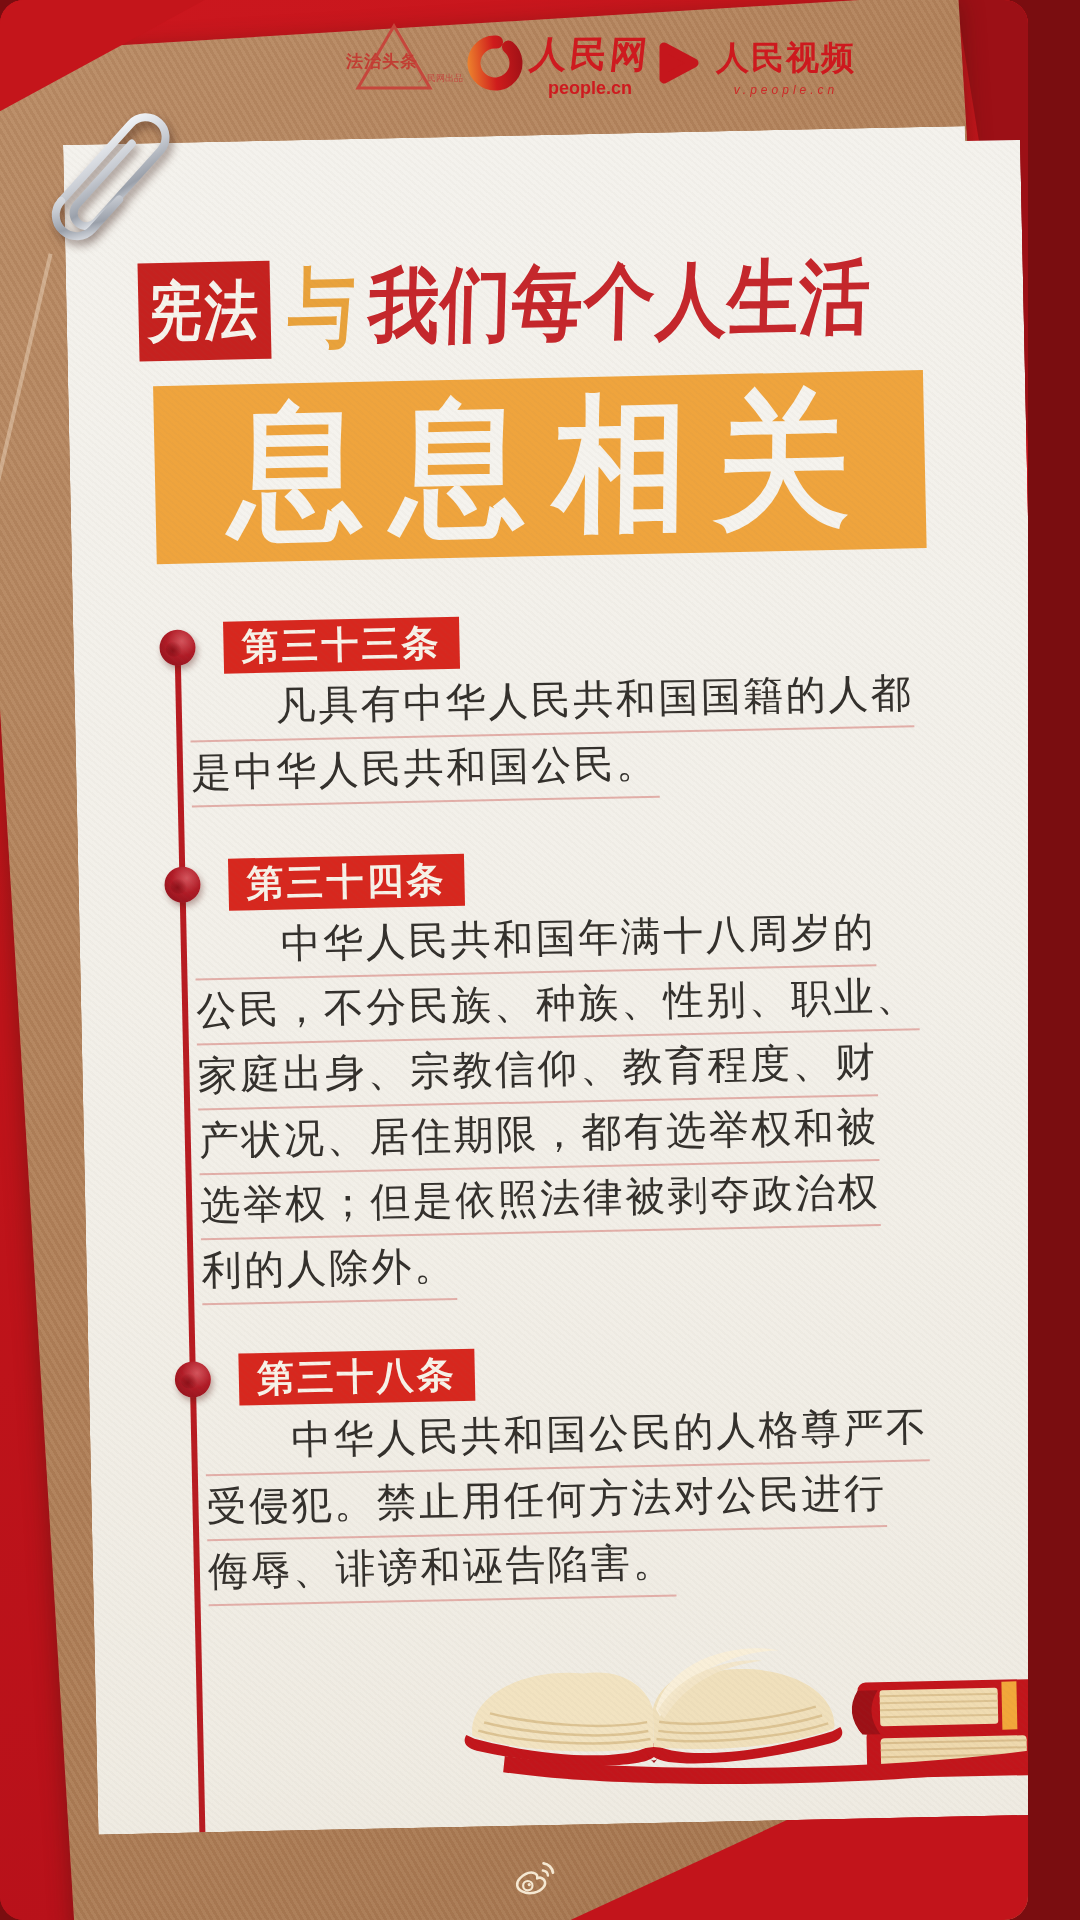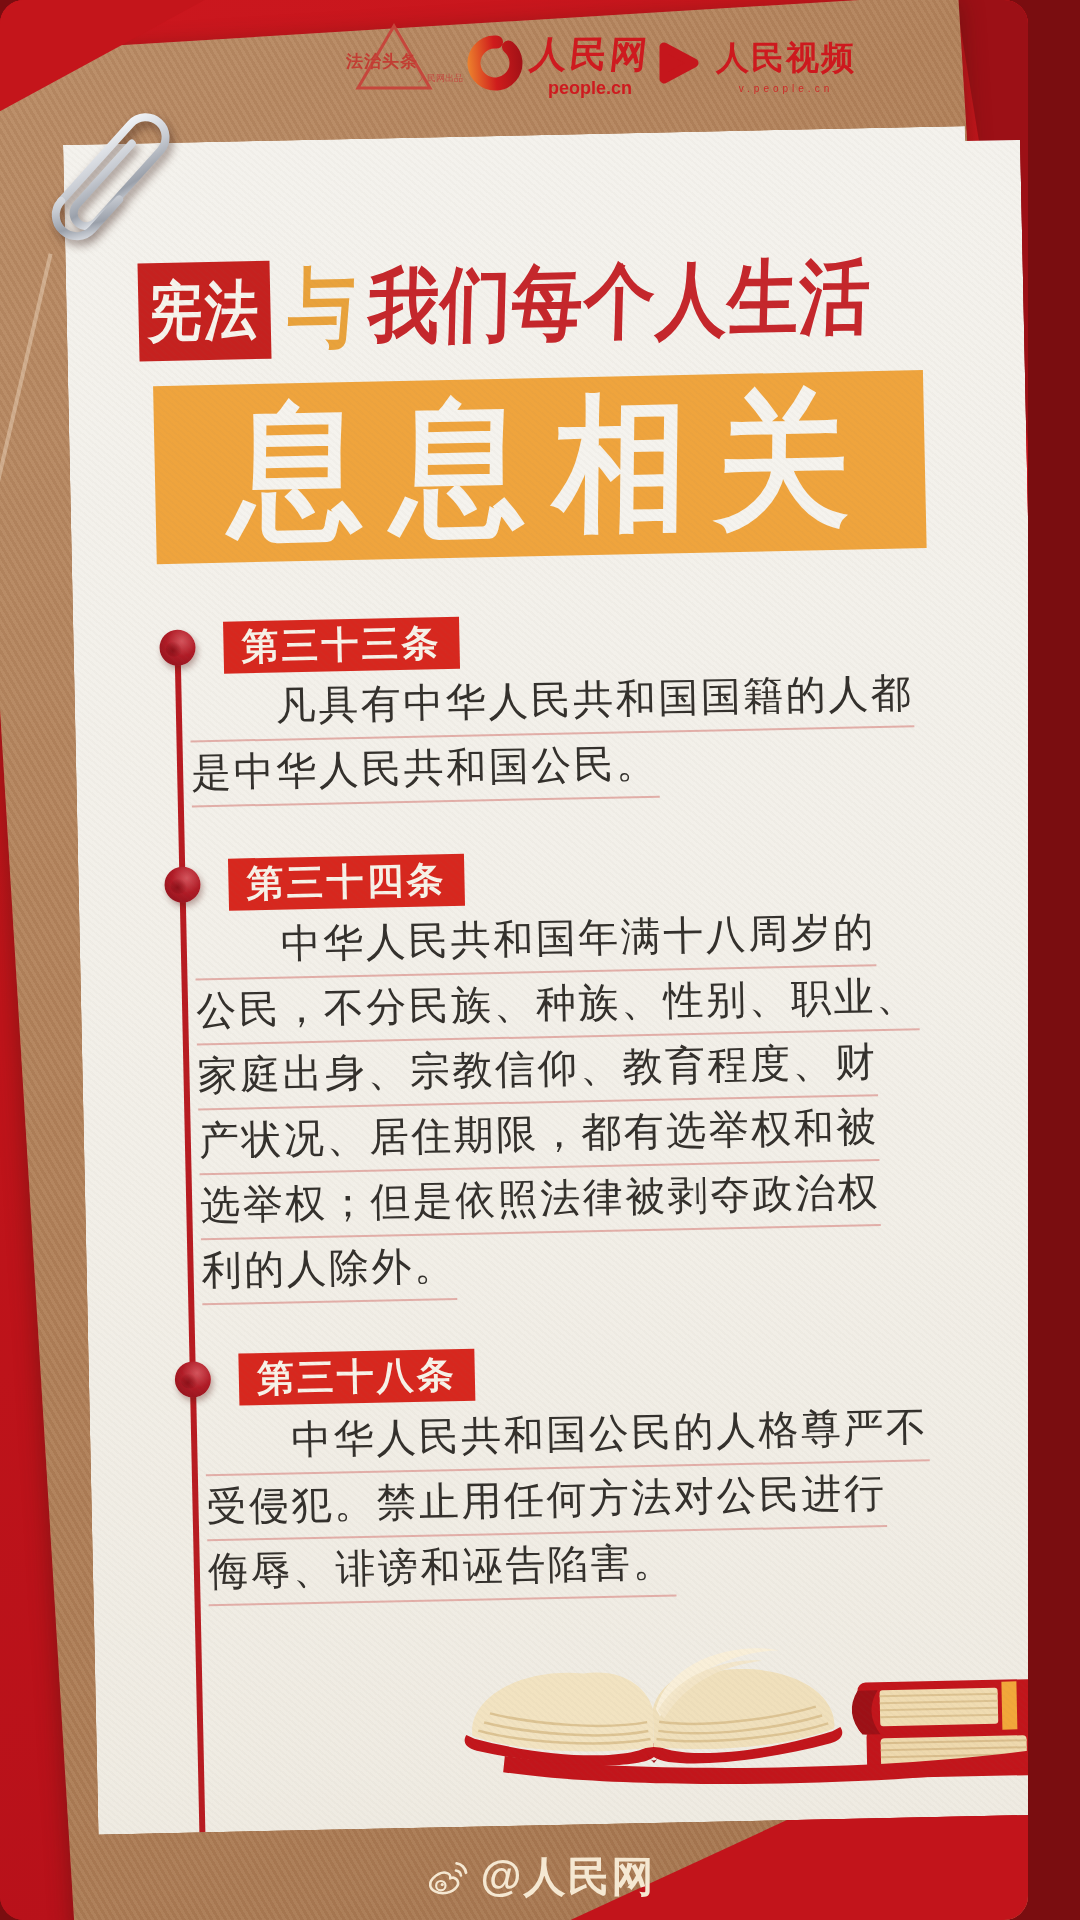--- a/index.html
+++ b/index.html
@@ -34,21 +34,21 @@
   .swirl{width:58px;height:58px;margin-top:4px;}
   .logo-people .txt{margin-left:6px;}
   .logo-people .cn{font-size:37px;font-weight:900;color:#ce1a1f;letter-spacing:3px;
       font-family:"Liberation Serif",serif;transform:skewX(-6deg);white-space:nowrap;}
   .logo-people .en{font-size:18px;font-weight:bold;color:#ce1a1f;margin-top:-2px;text-align:center;}
   .logo-video{position:absolute;left:652px;top:36px;display:flex;}
   .play{width:52px;height:54px;}
   .logo-video .txt{margin-left:12px;}
   .logo-video .cn{font-size:33px;font-weight:900;color:#cd191e;letter-spacing:2px;
       font-family:"Liberation Serif",serif;white-space:nowrap;}
-  .logo-video .en{font-size:10px;color:#cd2a28;letter-spacing:4px;margin-top:2px;text-align:center;}
+  .logo-video .en{font-size:12px;color:#cd2a28;letter-spacing:4px;margin-top:2px;text-align:center;font-style:italic;}
 
   
   .paper{position:absolute;left:63px;top:145px;width:957px;height:1690px;
       transform:rotate(-1.2deg);transform-origin:top left;
       background:linear-gradient(180deg,#f4f2ed 0%,#f2efe8 60%,#efebe2 100%);
       clip-path:polygon(0 0,902px 0,902px 15px,957px 15px,957px 1690px,0 1690px);
       box-shadow:0 10px 34px rgba(70,25,10,.5);}
   .paper:after{content:"";position:absolute;inset:0;pointer-events:none;
       background:repeating-linear-gradient(41deg,rgba(120,110,95,.03) 0 2px,transparent 2px 5px);}
 
@@ -234,16 +234,15 @@
   </svg>
 
   <div class="footer">
     <svg class="wb" viewBox="0 0 64 58">
       <path d="M44 10 a15 15 0 0 1 13 13" fill="none" stroke="#f5e8d2" stroke-width="4" stroke-linecap="round"></path>
       <path d="M43 20 a8 8 0 0 1 7 7" fill="none" stroke="#f5e8d2" stroke-width="3.5" stroke-linecap="round"></path>
       <path d="M40 30 c6 2 8 8 4 13 c-6 8 -20 11 -30 6 c-8 -4 -9 -12 -3 -18 c5 -5 12 -9 18 -8 c5 1 7 4 6 8 c5 -2 4 -1 5 -1 Z" fill="none" stroke="#f5e8d2" stroke-width="3.5" stroke-linejoin="round"></path>
       <circle cx="22" cy="41" r="6.5" fill="none" stroke="#f5e8d2" stroke-width="3"></circle>
       <circle cx="24" cy="39.5" r="2.2" fill="#f5e8d2"></circle>
     </svg>
-    <span class="credit">@人民网</span>
   </div>
 
 </div>
 
 </body></html>

